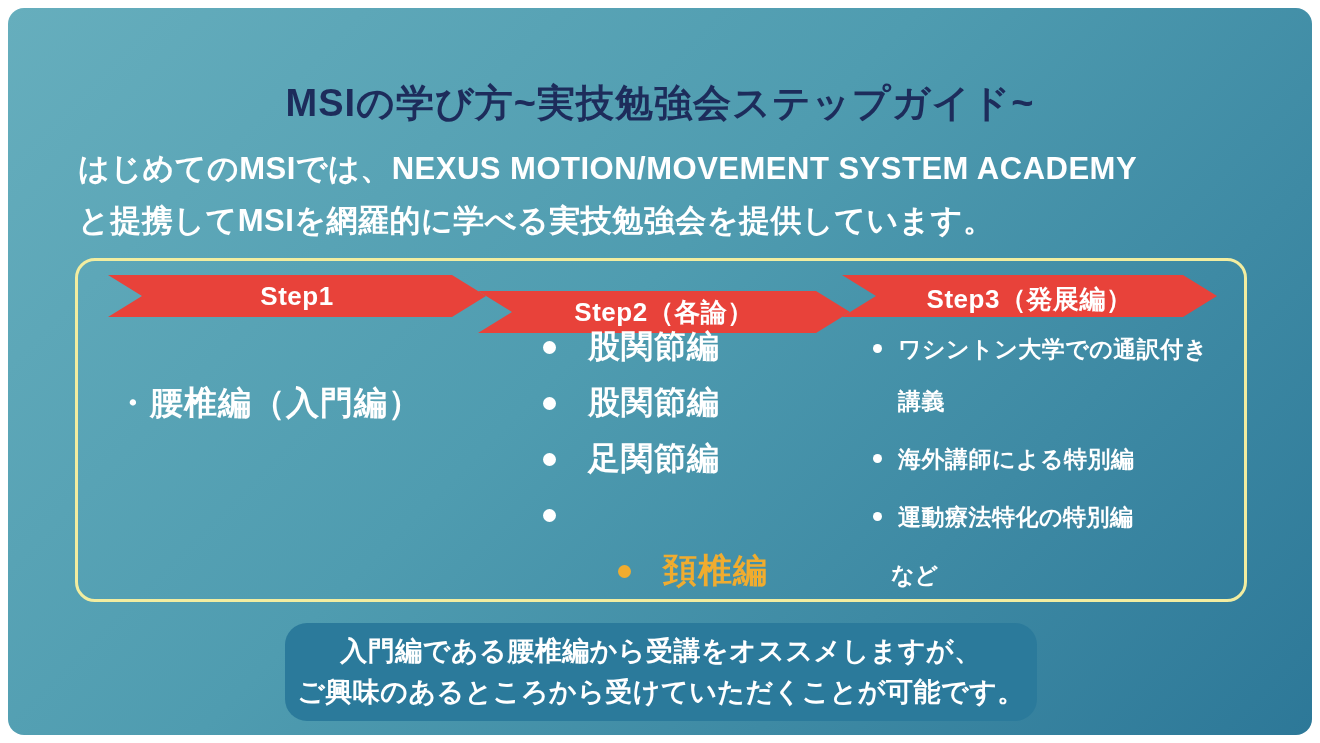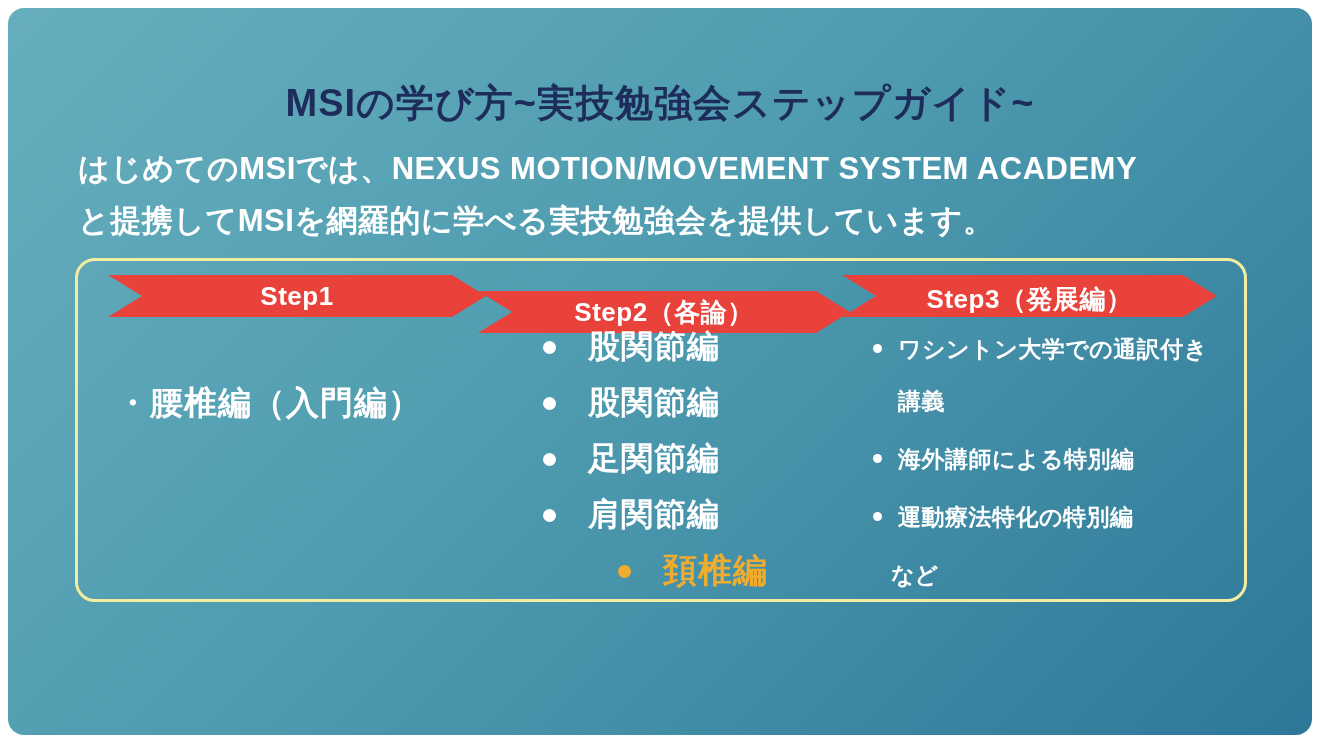--- a/index.html
+++ b/index.html
@@ -120,21 +120,20 @@
       <div class="b-row">
         <span class="dot"></span>
         <span>股関節編</span>
       </div>
       <div class="b-row">
         <span class="dot"></span>
         <span>足関節編</span>
       </div>
       <div class="b-row">
         <span class="dot"></span>
-        <span>肩関節編</span>
       </div>
       <div class="b-row highlight">
         <span class="dot"></span>
         <span>頚椎編</span>
       </div>
     </div>
 
     <div class="col3">
       <div class="s-row">
         <span class="s-dot"></span>
@@ -146,14 +145,18 @@
       </div>
       <div class="s-row">
         <span class="s-dot"></span>
         <span class="s-text">運動療法特化の特別編</span>
       </div>
       <div class="s-etc">など</div>
     </div>
 
   </div>
 
+  <div class="note">
+    <p>入門編である腰椎編から受講をオススメしますが、</p>
+    <p>ご興味のあるところから受けていただくことが可能です。</p>
+  </div>
 
 </div>
 
 </body></html>

